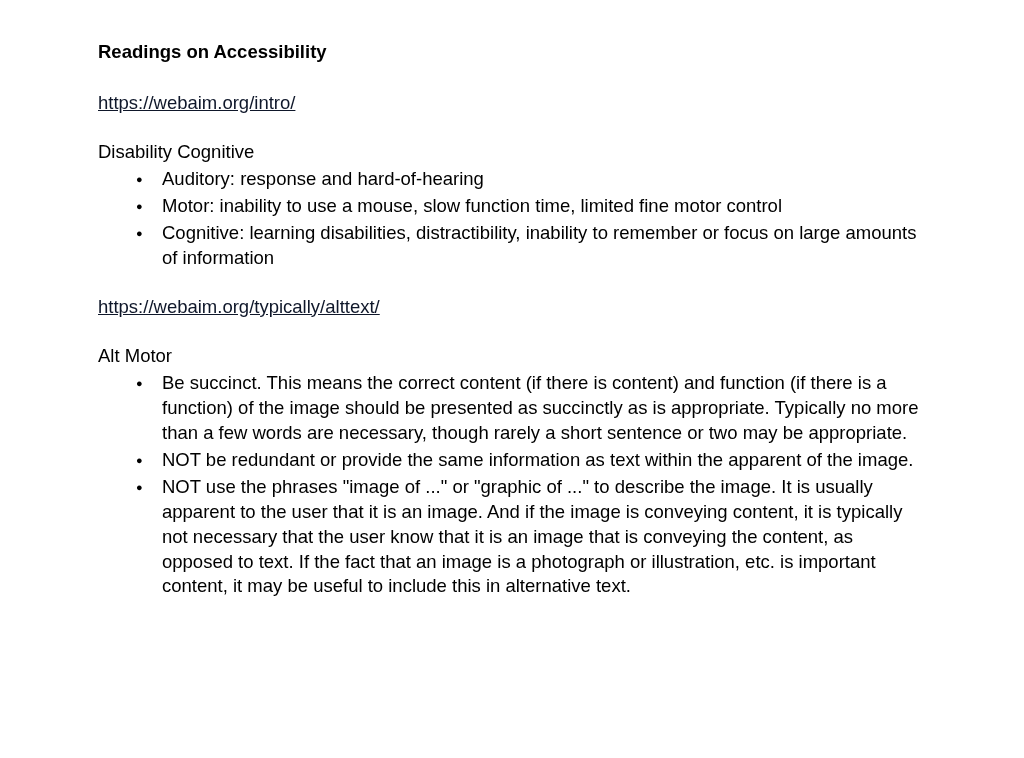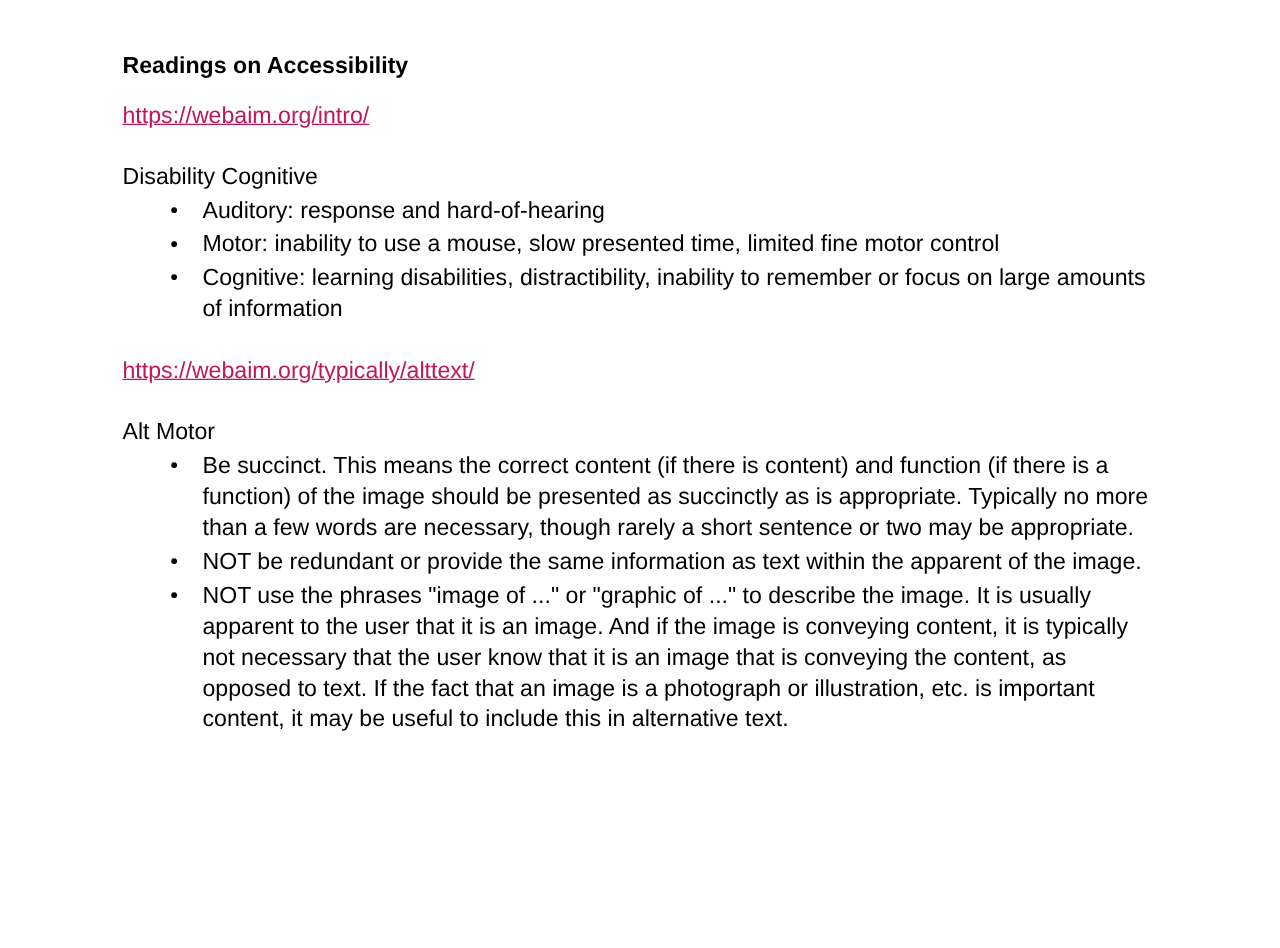--- a/index.html
+++ b/index.html
@@ -12,24 +12,24 @@
       background: #ffffff;
       width: 1024px;
       height: 758px;
       padding: 40px 98px 40px 98px;
       color: #000000;
       font-size: 18.5px;
       line-height: 1.35;
     }
     .title {
       font-weight: bold;
-      margin-bottom: 15px;
+      margin-bottom: 26px;
     }
     .link {
-      color: #be185d;
+      color: #0f172a;
       text-decoration: underline;
       display: inline-block;
       margin-bottom: 24px;
       cursor: pointer;
     }
     .section-header {
       margin-bottom: 2px;
     }
     ul {
       list-style: none;
@@ -55,21 +55,21 @@
 
 
 
 <div class="title">Readings on Accessibility</div>
 
 <a class="link">https://webaim.org/intro/</a>
 
 <div class="section-header">Disability Cognitive</div>
 <ul>
   <li>Auditory: response and hard-of-hearing</li>
-  <li>Motor: inability to use a mouse, slow presented time, limited fine motor control</li>
+  <li>Motor: inability to use a mouse, slow function time, limited fine motor control</li>
   <li>Cognitive: learning disabilities, distractibility, inability to remember or focus on large amounts of information</li>
 </ul>
 
 <a class="link">https://webaim.org/typically/alttext/</a>
 
 <div class="section-header">Alt Motor</div>
 <ul>
   <li>Be succinct. This means the correct content (if there is content) and function (if there is a function) of the image should be presented as succinctly as is appropriate. Typically no more than a few words are necessary, though rarely a short sentence or two may be appropriate.</li>
   <li>NOT be redundant or provide the same information as text within the apparent of the image.</li>
   <li>NOT use the phrases "image of ..." or "graphic of ..." to describe the image. It is usually apparent to the user that it is an image. And if the image is conveying content, it is typically not necessary that the user know that it is an image that is conveying the content, as opposed to text. If the fact that an image is a photograph or illustration, etc. is important content, it may be useful to include this in alternative text.</li>

